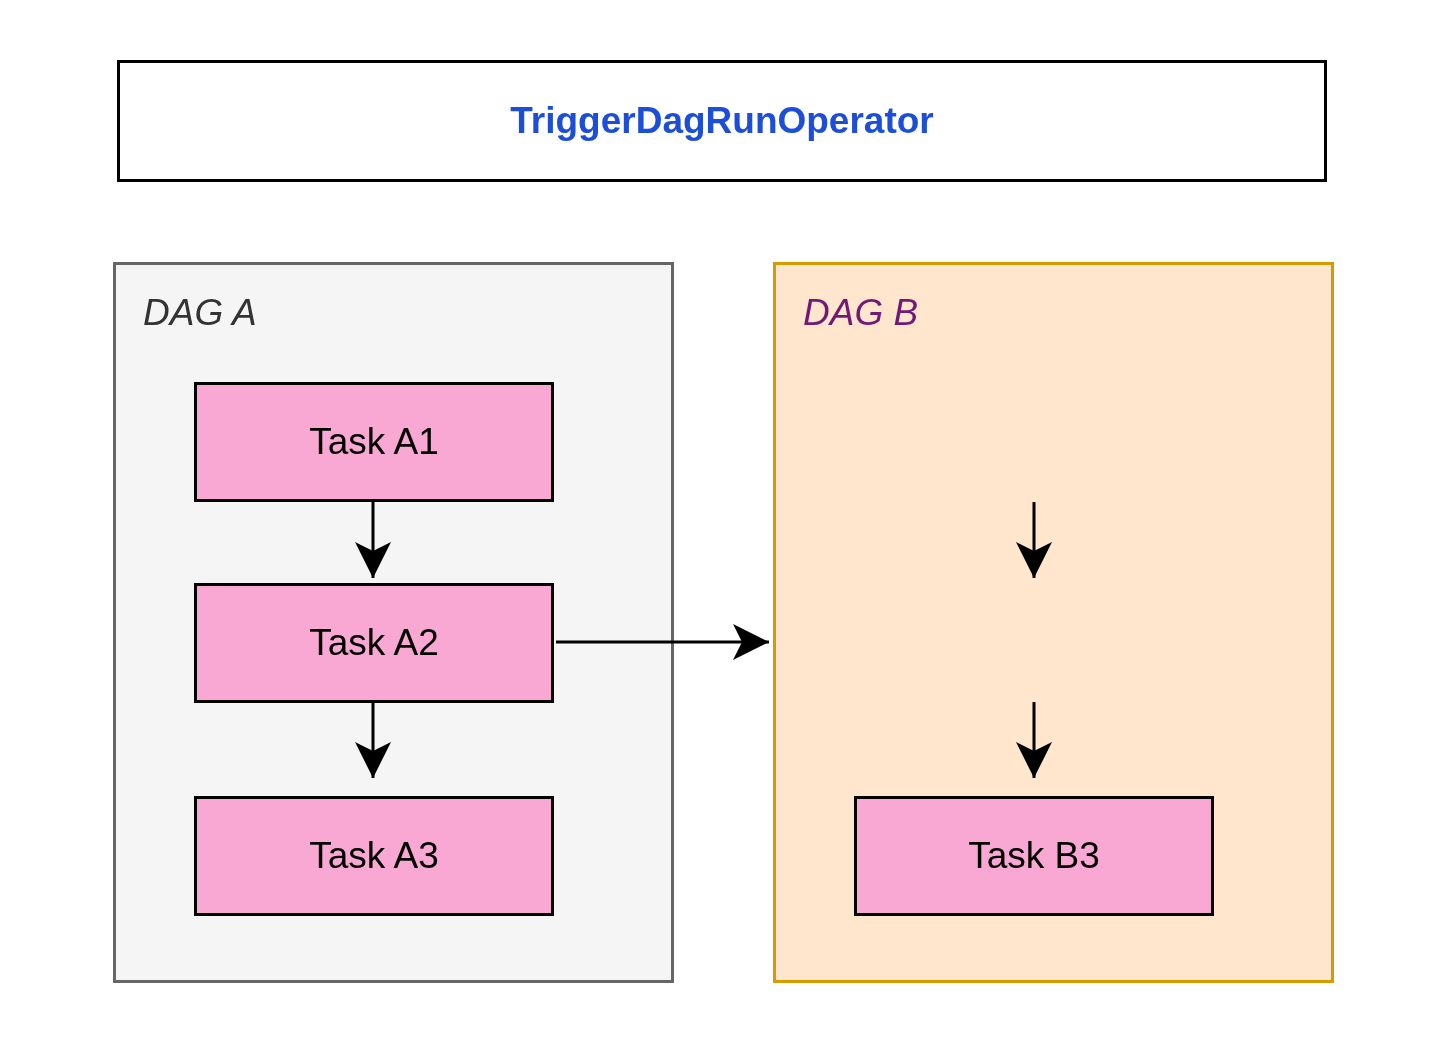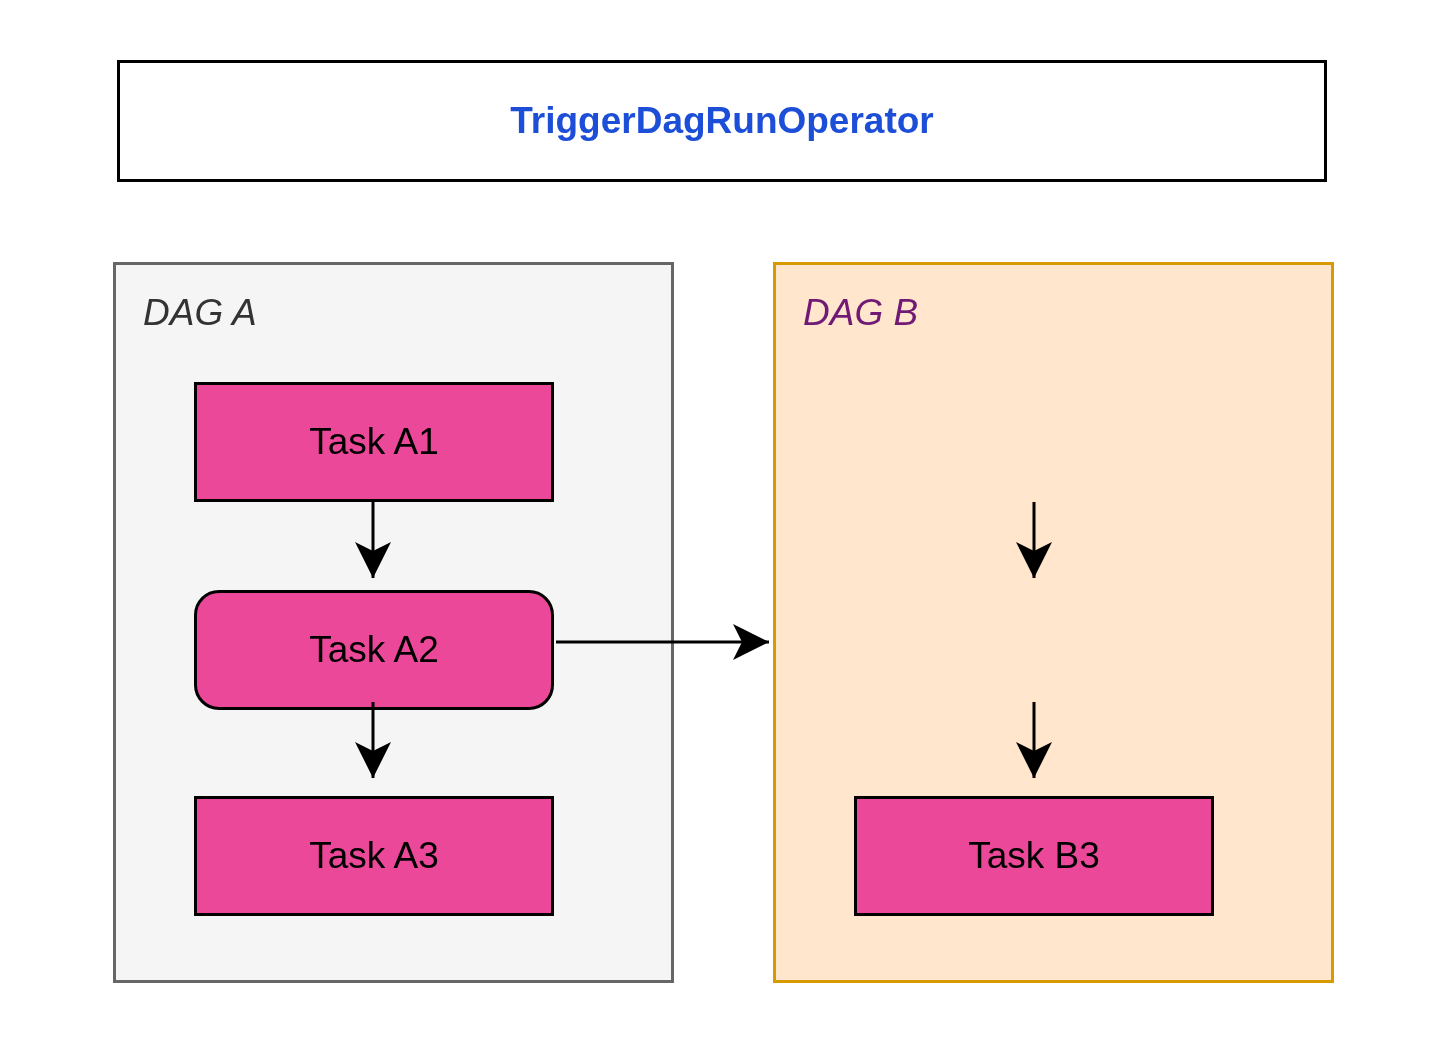--- a/index.html
+++ b/index.html
@@ -51,30 +51,30 @@
     line-height: 1.2;
     font-style: italic;
   }
   .dag-a .container-label { color: #333333; }
   .dag-b .container-label { color: #701a75; }
 
   .task {
     position: absolute;
     left: 78px;
     width: 360px; height: 120px;
-    background: #ec4899;
+    background: #f9a8d4;
     border: 3px solid #000000;
     display: flex;
     align-items: center;
     justify-content: center;
     font-size: 37px;
     color: #000000;
   }
   .task.row1 { top: 117px; }
-  .task.row2 { top: 325px; border-radius: 25px; }
+  .task.row2 { top: 318px; }
   .task.row3 { top: 531px; }
 
   svg.edges {
     position: absolute;
     left: 0; top: 0;
     width: 1440px; height: 1040px;
     pointer-events: none;
   }
   svg.edges path.edge {
     stroke: #000000;

